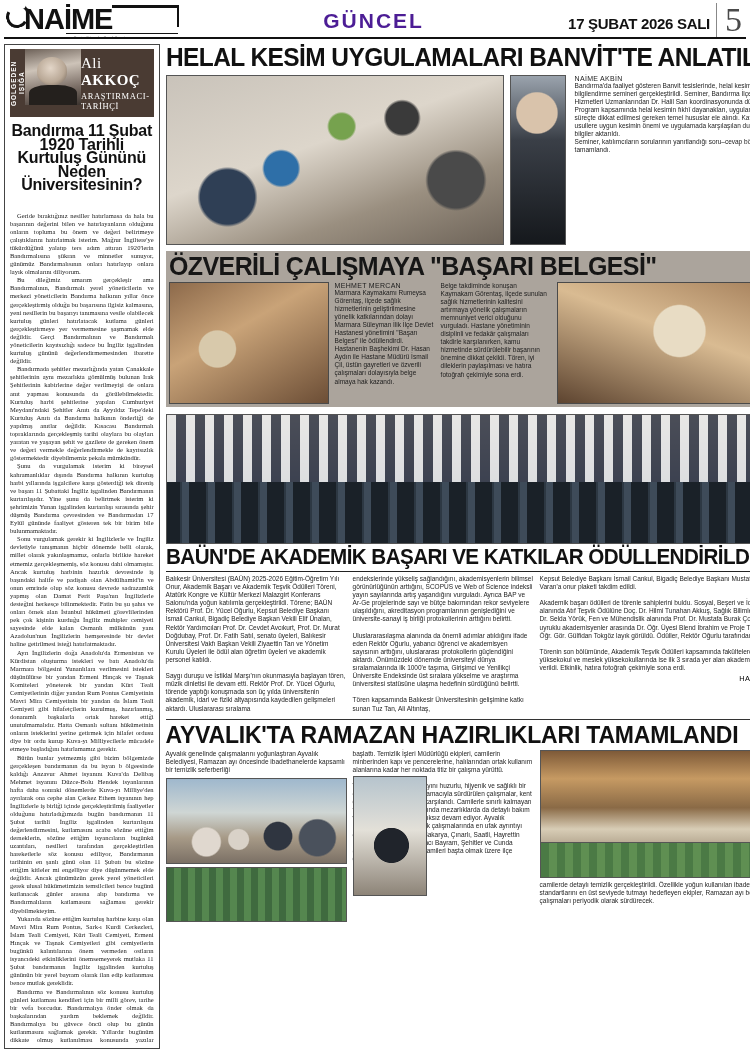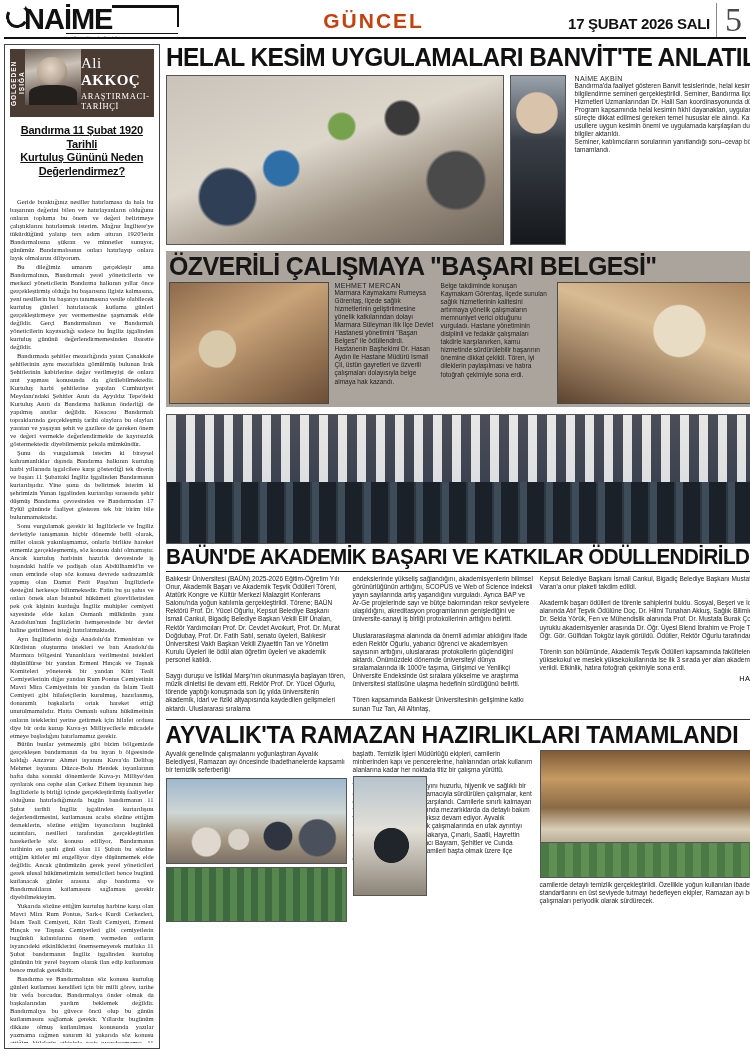--- a/index.html
+++ b/index.html
@@ -80,21 +80,21 @@
     font-size: 3.4px;
     letter-spacing: 0.4px;
     color: #555;
   }
   .section-title {
     flex: 1;
     text-align: center;
     font-weight: bold;
     font-size: 21px;
     letter-spacing: 2px;
-    color: #c2410c;
+    color: #4c1d95;
     padding-bottom: 4px;
     font-family: "Liberation Sans", sans-serif;
   }
   .date-line {
     font-weight: bold;
     font-size: 15px;
     letter-spacing: -0.3px;
     color: #111;
     padding: 0 6px 5px 0;
     white-space: nowrap;
@@ -195,26 +195,25 @@
   .author-name b { font-weight: bold; }
   .author-role {
     font-size: 8.5px;
     font-family: "Liberation Serif", serif;
     letter-spacing: 0.6px;
     margin-top: 2px;
   }
   .column-headline {
     text-align: center;
     font-weight: bold;
-    font-size: 11px;
+    font-size: 16px;
     line-height: 13.5px;
     color: #111;
     margin: 3px 0 20px 0;
     letter-spacing: -0.2px;
-    text-decoration: underline;
   }
   .column-body {
     font-family: "Liberation Serif", serif;
     font-size: 6.55px;
     line-height: 8.05px;
     text-align: justify;
     color: #1b1b1b;
     flex: 1;
     overflow: hidden;
   }
@@ -363,21 +362,21 @@
           <div class="author-name">
             <span>Ali</span>
             <b>AKKOÇ</b>
           </div>
           <div class="author-role">ARAŞTIRMACI-TARİHÇİ</div>
         </div>
       </div>
 
       <div class="column-headline">
         <div>Bandırma 11 Şubat 1920 Tarihli</div>
-        <div>Kurtuluş Gününü Neden Değerlendirmez?</div>
+        <div>Kurtuluş Gününü Neden Üniversitesinin?</div>
       </div>
 
       <div class="column-body">
         <p>Geride bıraktığınız nesiller hatırlamasa da hala bu başarının değerini bilen ve hatırlayanların olduğunu onların topluma bu önem ve değeri belirtmeye çalıştıklarını hatırlatmak isterim. Mağrur İngiltere'ye tükürdüğünü yalatıp ters adım attıran 1920'lerin Bandırmalısına şükran ve minnetler sunuyor, günümüz Bandırmalısının onları hatırlayıp onlara layık olmalarını diliyorum.</p>
         <p>Bu dileğimiz umarım gerçekleşir ama Bandırmalının, Bandırmalı yerel yöneticilerin ve merkezi yöneticilerin Bandırma halkının yıllar önce gerçekleştirmiş olduğu bu başarısına ilgisiz kalmasına, yeni nesillerin bu başarıyı tanımasına vesile olabilecek kurtuluş günleri hatırlatacak kutlama günleri gerçekleştirmeye yer vermemesine şaşmamak elde değildir. Gerçi Bandırmalının ve Bandırmalı yöneticilerin kayıtsızlığı sadece bu İngiliz işgalinden kurtuluş gününü değerlendirmemesinden ibarette değildir.</p>
         <p>Bandırmada şehitler mezarlığında yatan Çanakkale şehitlerinin aynı mezarlıkta gömülmüş bulunan Irak Şehitlerinin kabirlerine değer verilmeyişi de onlara anıt yapması konusunda da görülebilmektedir. Kurtuluş harbi şehitlerine yapılan Cumhuriyet Meydanı'ndaki Şehitler Anıtı da Ayyıldız Tepe'deki Kurtuluş Anıtı da Bandırma halkının önderliği de yapılmış anıtlar değildir. Kısacası Bandırmalı topraklarında gerçekleşmiş tarihi olaylara bu olayları yaratan ve yaşayan şehit ve gazilere de gereken önem ve değeri vermekle değerlendirmekle de kayıtsızlık göstermektedir diyebilmemiz pekala mümkündür.</p>
         <p>Şunu da vurgulamak isterim ki bireysel kahramanlıklar dışında Bandırma halkının kurtuluş harbi yıllarında işgalcilere karşı gösterdiği tek direniş ve başarı 11 Şubattaki İngiliz işgalinden Bandırmanın kurtarılışıdır. Yine şunu da belirtmek isterim ki şehrimizin Yunan işgalinden kurtarılışı sırasında şehir düşmüş Bandırma çevresinden ve Bandırmadan 17 Eylül gününde faaliyet gösteren tek bir birim bile bulunmamaktadır.</p>
         <p>Sonu vurgulamak gerekir ki İngilizlerle ve İngiliz devletiyle tanışmanın hiçbir dönemde belli olarak, millet olarak yakınlaşmamız, onlarla birlikte hareket etmemiz gerçekleşmemiş, söz konusu dahi olmamıştır. Ancak kurtuluş harbinin hazırlık devresinde iş başındaki halife ve padişah olan Abdülhamid'in ve onun emrinde olup söz konusu devrede sadrazamlık yapmış olan Damat Ferit Paşa'nın İngilizlerle desteğini herkesçe bilinmektedir. Fatin bu şu şahıs ve onları örnek alan İstanbul hükümeti görevlilerinden pek çok kişinin kurduğu İngiliz muhipler cemiyeti sayesinde elde kalan Osmanlı mülkünün yanı Azadolun'nun İngilizlerin hemşeresinde bir devlet haline getirilmesi isteği hatırlatmaktadır.</p>
         <p>Ayrı İngilizlerin doğa Anadolu'da Ermenistan ve Kürdistan oluşturma istekleri ve batı Anadolu'da Marmara bölgesini Yunanlılara verilmesini istekleri düşünülürse bir yandan Ermeni Hınçak ve Taşnak Komiteleri yöneterek bir yandan Kürt Teali Cemiyetlerinin diğer yandan Rum Pontus Cemiyetinin Mavri Mira Cemiyetinin bir yandan da İslam Teali Cemiyeti gibi hilafetçilerin kurulmuş, hazırlanmış, donanımlı başkalarla ortak hareket ettiği unutulmamalıdır. Hatta Osmanlı sultanı hükümetinin onların isteklerini yerine getirmek için hilafet ordusu diye bir ordu kurup Kuva-yı Milliyecilerle mücadele etmeye başladığını hatırlamamız gerekir.</p>
         <p>Bütün bunlar yetmezmiş gibi bizim bölgemizde gerçekleşen bandırmanın da bu isyan b ölgeesinde kaldığı Anzavur Ahmet isyanını Kuva'da Delibaş Mehmet isyanını Düzce-Bolu Hendek isyanlarının hafta daha sonraki dönemlerde Kuva-yı Milliye'den ayrılarak ona cephe alan Çerkez Ethem isyanının hep İngilizlerle iş birliği içinde gerçekleştirilmiş faaliyetler olduğunu hatırladığımızda bugün bandırmanın 11 Şubat tarihli İngiliz işgalinden kurtarılışını değerlendirmesini, kutlamasını acaba sözüne ettiğim derneklerin, sözüne ettiğim isyancıların bugünkü uzantıları, nesilleri tarafından gerçekleştirilen hareketlerle söz konusu ediliyor, Bandırmanın tarihinin en şanlı günü olan 11 Şubatı bu sözüne ettiğim kitleler mi engelliyor diye düşünmemek elde değildir. Ancak günümüzün gerek yerel yöneticileri gerek ulusal hükümetimizin temsilcileri bence bugünü kutlanacak günler arasına alıp bandırma ve Bandırmalıların katlamasını sağlaması gerekir diyebilmekteyim.</p>

